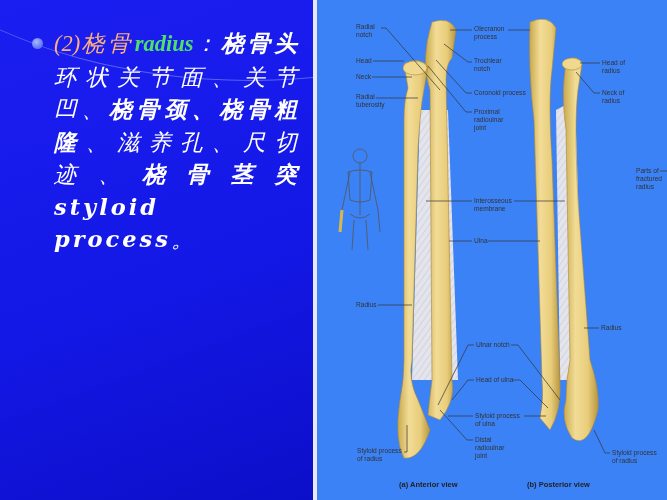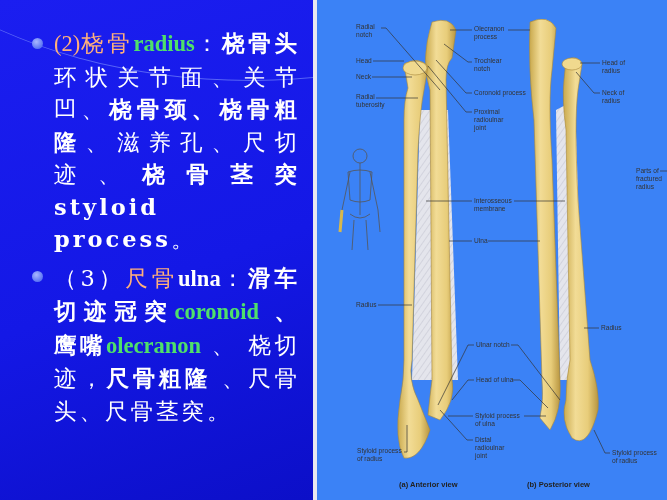--- a/index.html
+++ b/index.html
@@ -1,20 +1,21 @@
 <!DOCTYPE html>
 <html><head>
   <meta charset="utf-8">
   <style>
     html, body { margin: 0; padding: 0; }
     body { width: 667px; height: 500px; overflow: hidden; position: relative; background: #f4f4f2; }
     .slide-left {
       position: absolute; left: 0; top: 0; width: 313px; height: 500px;
       background: linear-gradient(160deg, #1b1ef0 0%, #1418e6 55%, #0c0fc8 100%);
       overflow: hidden;
+      font-style: italic;
     }
     .slide-left .arc {
       position: absolute; left: -200px; top: -520px; width: 900px; height: 600px;
       border-radius: 50%; border-bottom: 1px solid rgba(140,160,255,0.55);
     }
     .bullet-list { position: absolute; left: 30px; top: 27px; width: 270px; list-style: none; margin: 0; padding: 0; }
     .bullet-item { position: relative; padding-left: 24px; margin-bottom: 6px; }
     .bullet-dot {
       position: absolute; left: 2px; width: 11px; height: 11px; border-radius: 50%;
       background: radial-gradient(circle at 40% 35%, #a9b8ff, #5b74f4 70%);
@@ -40,26 +41,20 @@
 </head>
 <body>
 
 <div class="slide-left">
   <div class="arc"></div>
   <ul class="bullet-list">
     <li class="bullet-item">
       <span class="bullet-dot"></span>
       <div class="txt">
         <span class="lat orange">(2)</span><span class="orange">桡骨</span><span class="green">radius</span><span>：</span><span class="b">桡骨头</span><span>环状关节面、关节凹、</span><span class="b">桡骨颈、桡骨粗隆</span><span>、滋养孔、尺切迹、</span><span class="b">桡骨茎突 styloid process</span><span>。</span>
-      </div>
-    </li>
-    <li class="bullet-item">
-      <span class="bullet-dot"></span>
-      <div class="txt">
-        <span>（3）</span><span class="orange">尺骨</span><span class="b lat">ulna</span><span>：</span><span class="b">滑车切迹冠突</span><span class="green">coronoid</span><span class="b"> 、 鹰嘴</span><span class="green">olecranon</span><span> 、 桡切迹，</span><span class="b">尺骨粗隆</span><span> 、尺骨头、尺骨茎突。</span>
       </div>
     </li>
   </ul>
 </div>
 
 <div class="right-panel">
   <div class="edge"></div>
   <svg width="354" height="500" viewBox="313 0 354 500">
     <defs>
       <linearGradient id="boneG" x1="0" x2="1" y1="0" y2="0">

